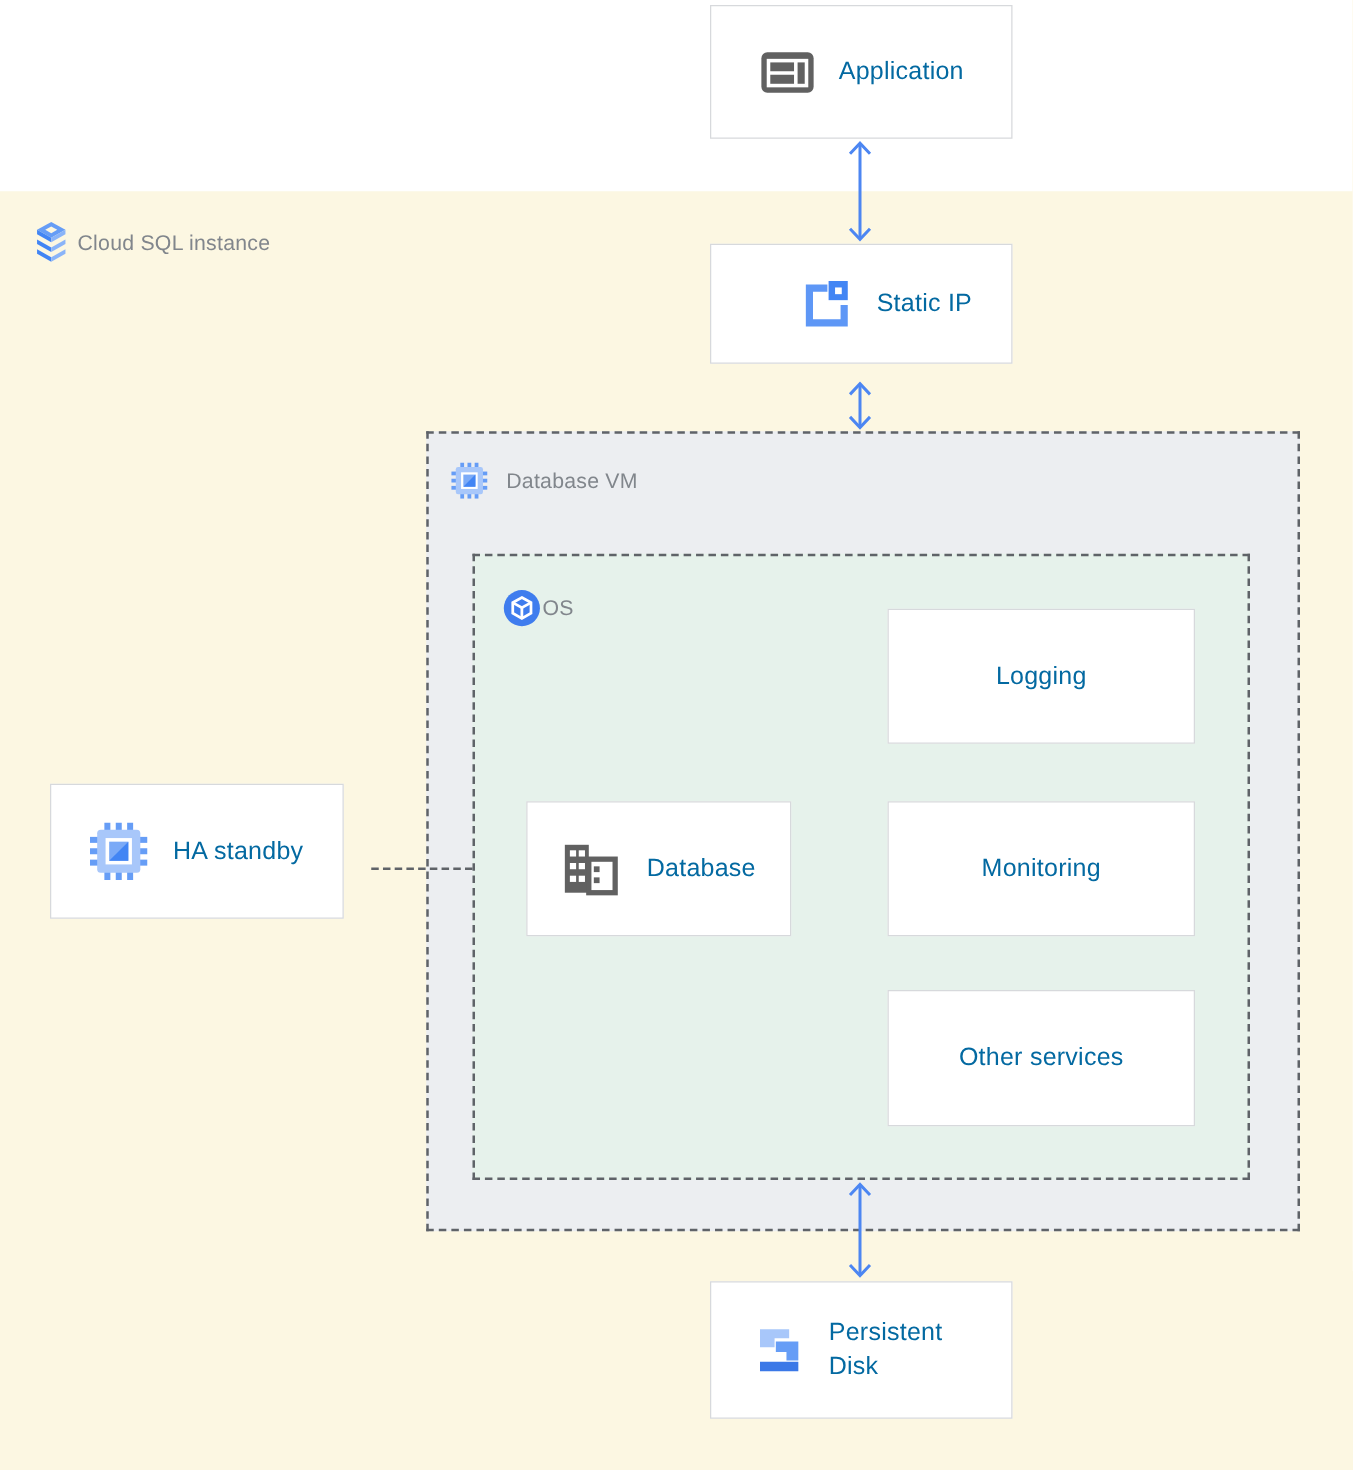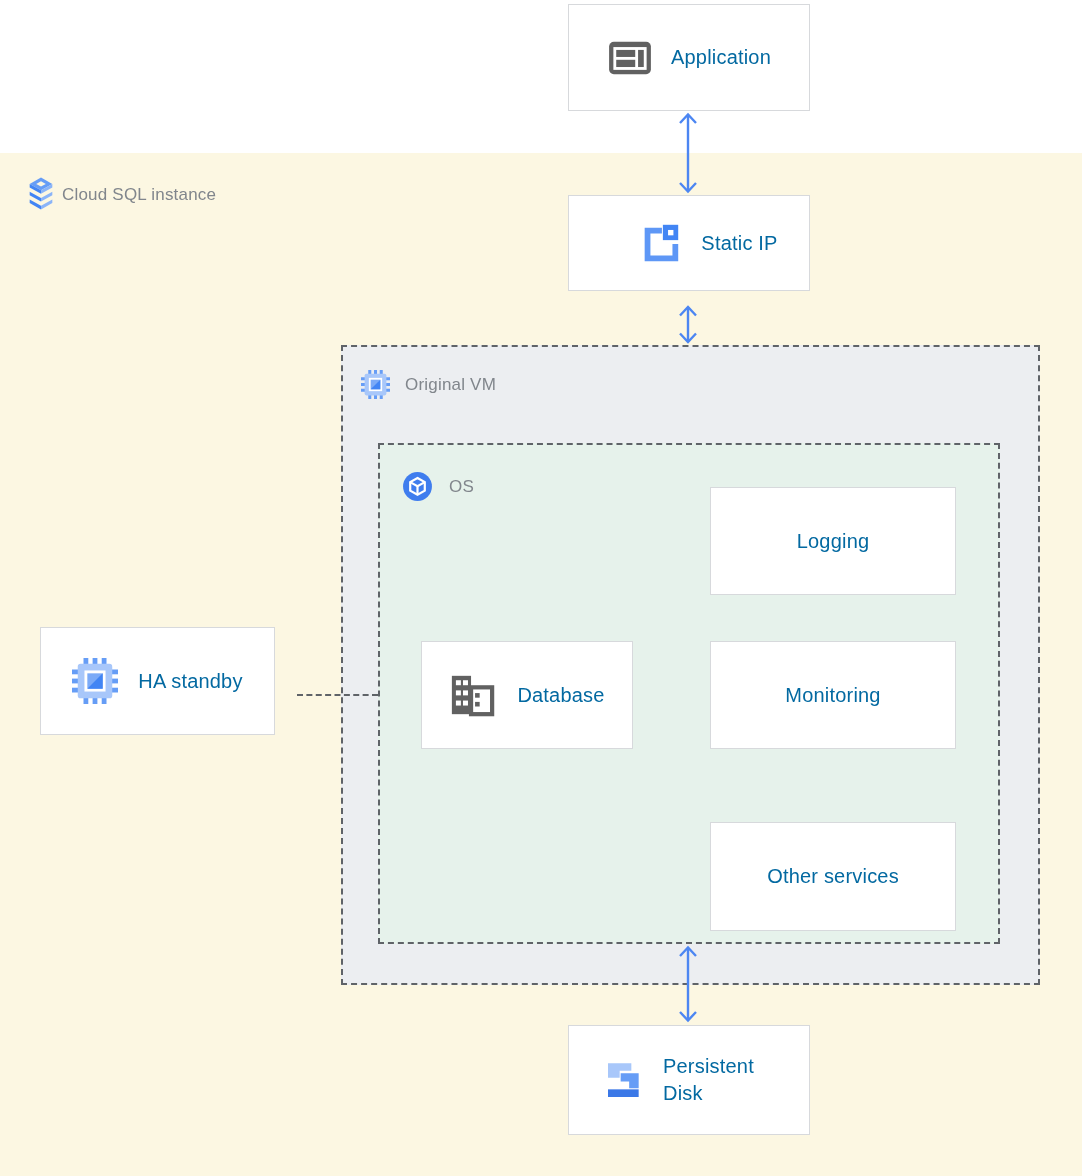--- a/index.html
+++ b/index.html
@@ -14,29 +14,29 @@
   .node{
     position:absolute;background:#ffffff;border:1px solid #D7D9DC;box-sizing:border-box;
     display:flex;align-items:center;justify-content:center;gap:18px;
   }
   .node .label{font-size:20px;color:#0369a1;letter-spacing:.2px;}
   .box-app{left:568px;top:4px;width:242px;height:107px;}
   .box-static{left:568px;top:195px;width:242px;height:96px;padding-left:37px;}
   .box-logging{left:710px;top:487px;width:246px;height:108px;}
   .box-database{left:421px;top:641px;width:212px;height:108px;gap:22px;}
   .box-monitoring{left:710px;top:641px;width:246px;height:108px;}
-  .box-other{left:710px;top:792px;width:246px;height:109px;margin-top:30px;}
+  .box-other{left:710px;top:792px;width:246px;height:109px;}
   .box-ha{left:40px;top:627px;width:235px;height:108px;gap:20px;}
   .box-pd{left:568px;top:1025px;width:242px;height:110px;gap:20px;}
   .box-pd .label{width:112px;line-height:27px;}
   .label-row{position:absolute;display:flex;align-items:center;}
   .label-row .ltext{font-size:17px;color:#81868C;letter-spacing:.2px;}
   .zone-label{left:24px;top:176px;gap:4px;}
   .vm-label{left:361px;top:370px;gap:15px;}
-  .os-label{left:401px;top:470px;gap:15px;}
+  .os-label{left:401px;top:470px;gap:0;}
   .arrow{position:absolute;}
   .arrow1{left:675px;top:112px;}
   .arrow2{left:675px;top:305px;}
   .arrow3{left:675px;top:945px;}
   .connector{position:absolute;left:297px;top:694px;width:81px;height:0;border-top:2px dashed #5F6368;}
   svg{display:block;}
 </style>
 </head>
 <body>
 
@@ -117,21 +117,21 @@
         <rect x="20.5" y="6" width="3.5" height="2.5"></rect>
           <rect x="20.5" y="10.75" width="3.5" height="2.5"></rect>
           <rect x="20.5" y="15.5" width="3.5" height="2.5"></rect>
       </g>
       <rect x="3" y="3" width="18" height="18" rx="1.5" fill="#A8C7FA"></rect>
       <rect x="6.5" y="6.5" width="11" height="11" fill="#ffffff"></rect>
       <rect x="8" y="8" width="8" height="8" fill="#7BAAF7"></rect>
       <path d="M8,16 L16,16 L16,8 Z" fill="#4285F4"></path>
     </svg>
   </span>
-  <span class="ltext">Original VM</span>
+  <span class="ltext">Database VM</span>
 </div>
 
 <div class="container-dashed os-container"></div>
 
 <div class="label-row os-label">
   <span>
     <svg width="33" height="33" viewBox="0 0 24 24">
       <circle cx="12" cy="12" r="10.5" fill="#3F7DEE"></circle>
       <g stroke="#ffffff" stroke-width="1.6" fill="none">
         <path d="M12,5.8 L17.3,8.8 L17.3,15 L12,18 L6.7,15 L6.7,8.8 Z"></path>

